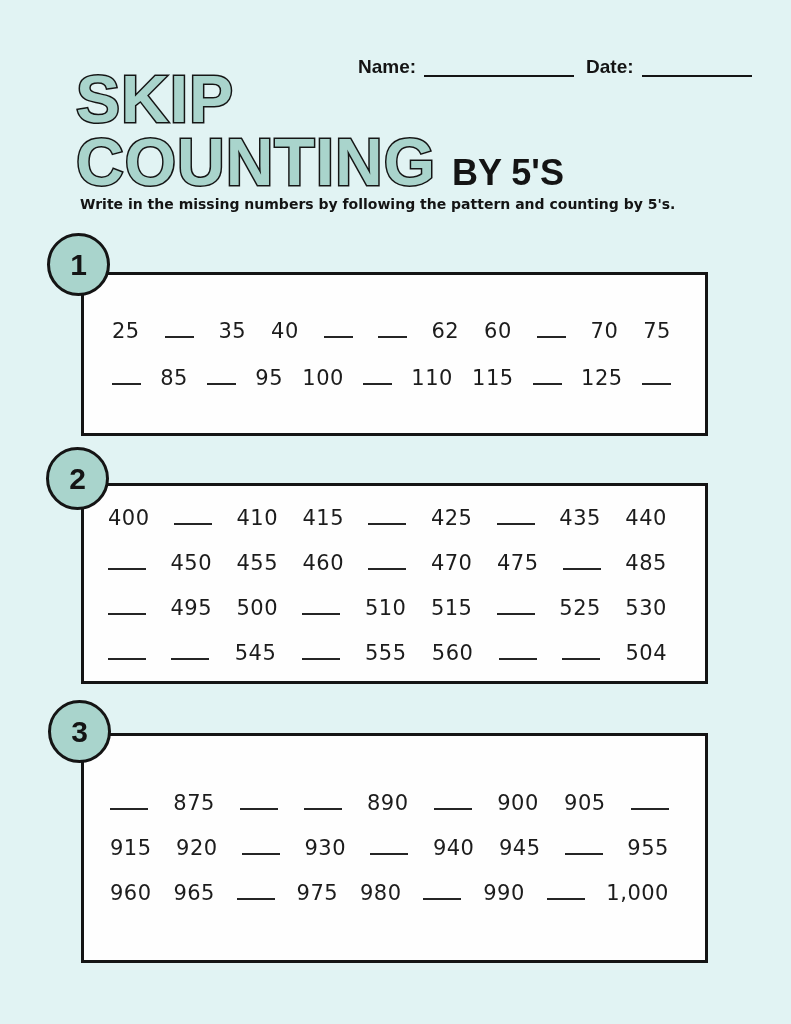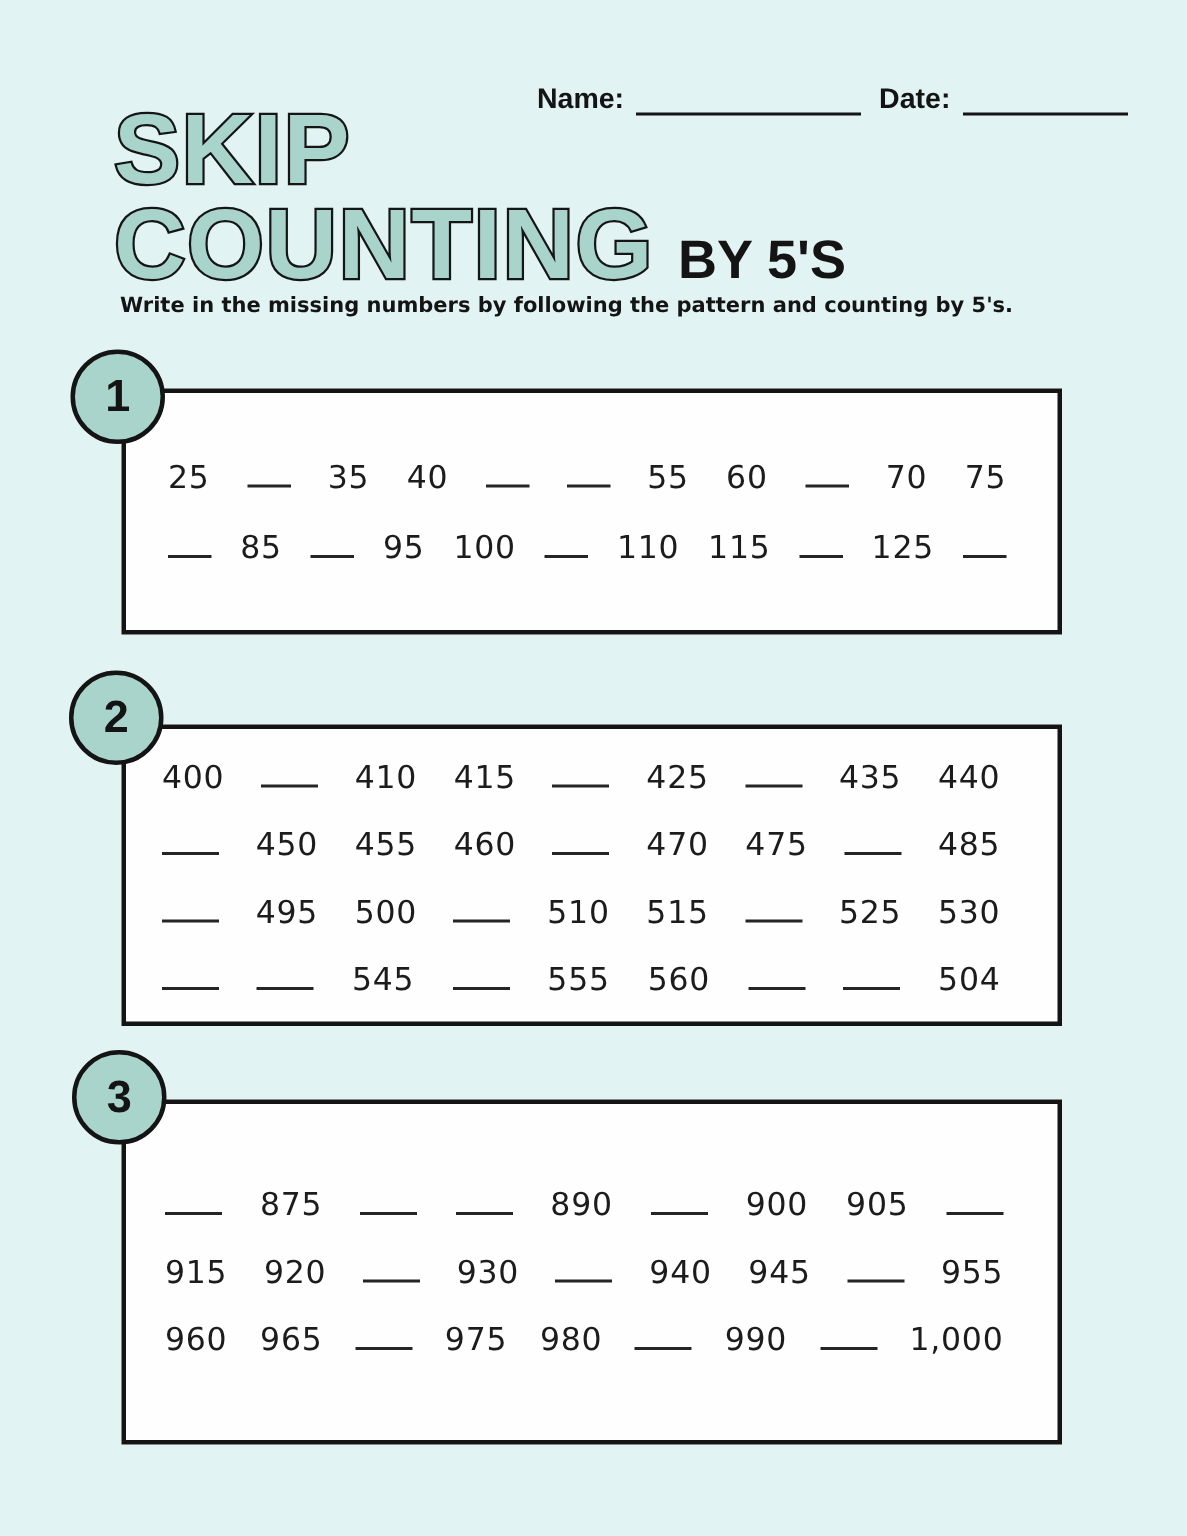--- a/index.html
+++ b/index.html
@@ -93,21 +93,21 @@
     position: absolute;
     left: 81px;
     width: 627px;
     background: #fefefe;
     border: 3px solid #141414;
     display: flex;
     flex-direction: column;
     justify-content: center;
     z-index: 1;
   }
-  .box-1 { top: 259px; height: 164px; gap: 23px; padding: 0 34px 0 28px; }
+  .box-1 { top: 272px; height: 164px; gap: 23px; padding: 0 34px 0 28px; }
   .box-2 { top: 483px; height: 201px; gap: 21px; padding: 4px 38px 0 24px; }
   .box-3 { top: 733px; height: 230px; gap: 21px; padding: 0 36px 0 26px; }
 
   .num-row {
     display: flex;
     justify-content: space-between;
     align-items: baseline;
     font-size: 21px;
     line-height: 24px;
     color: #1c1c1c;
@@ -148,21 +148,21 @@
     <span>1</span>
   </div>
   <div class="section-box box-1">
       <div class="num-row">
         <span class="num">25</span>
         <span class="blank"></span>
         <span class="num">35</span>
         <span class="num">40</span>
         <span class="blank"></span>
         <span class="blank"></span>
-        <span class="num">55</span>
+        <span class="num">62</span>
         <span class="num">60</span>
         <span class="blank"></span>
         <span class="num">70</span>
         <span class="num">75</span>
       </div>
       <div class="num-row">
         <span class="blank"></span>
         <span class="num">85</span>
         <span class="blank"></span>
         <span class="num">95</span>

